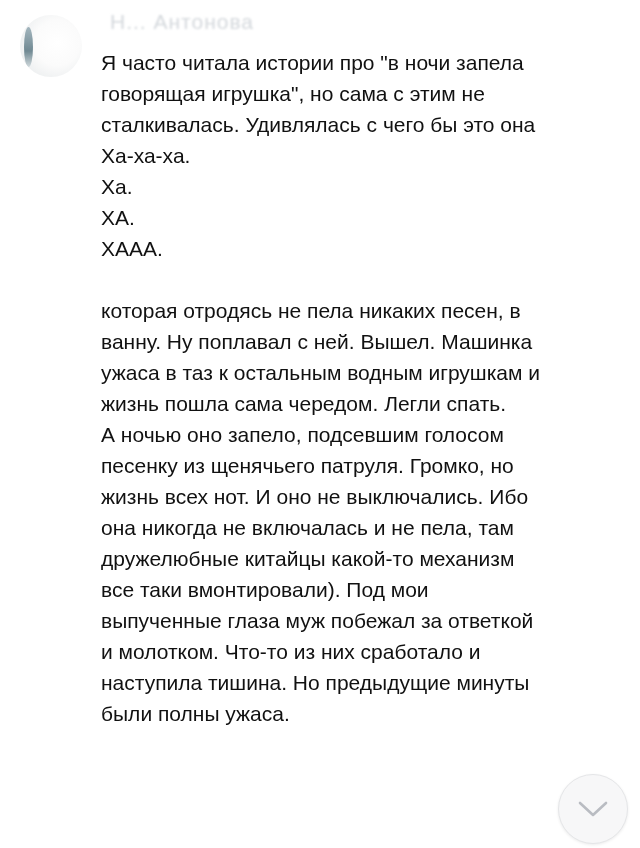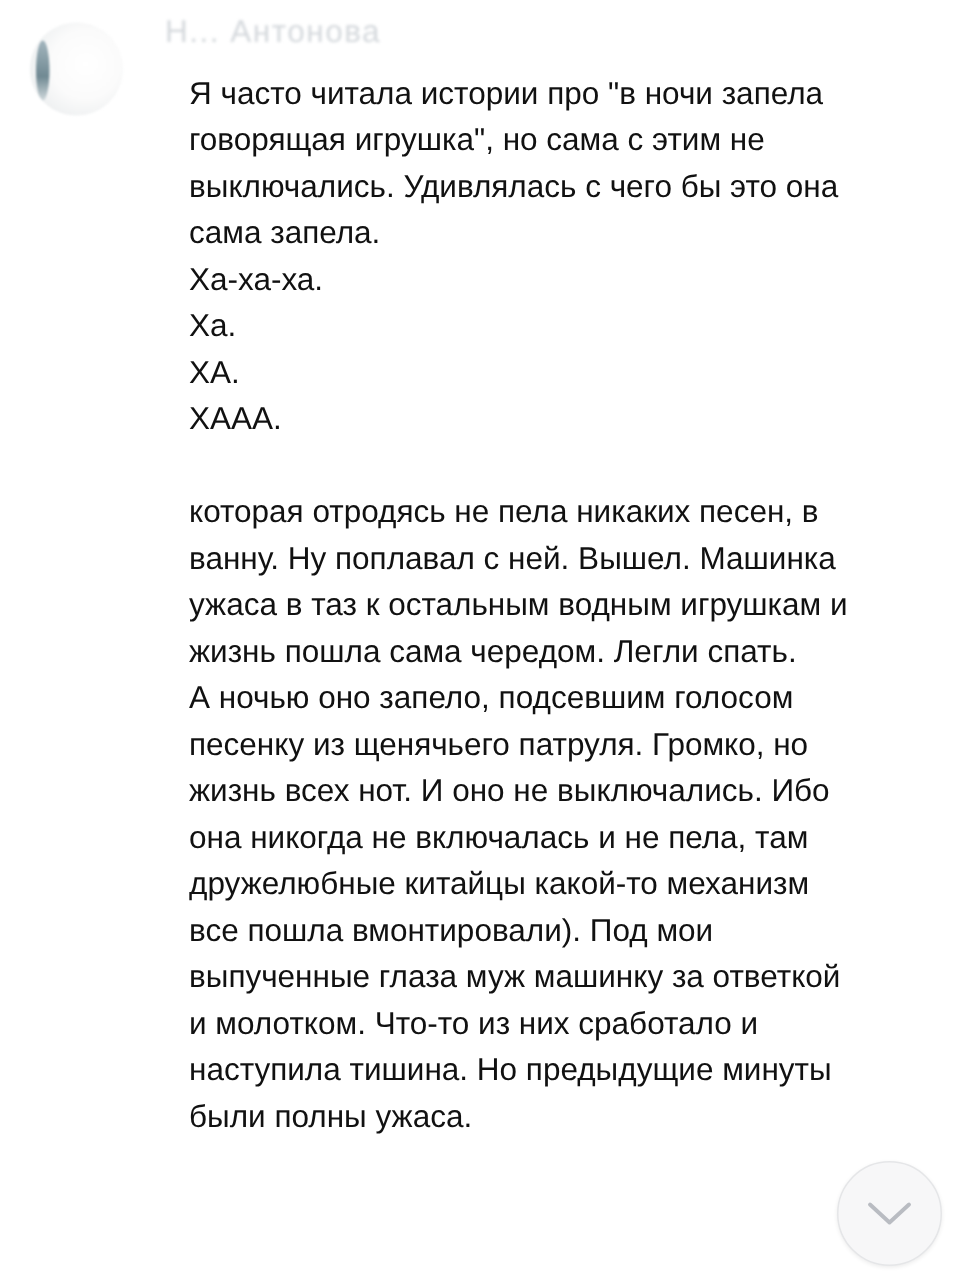--- a/index.html
+++ b/index.html
@@ -22,21 +22,21 @@
   }
   .author {
     position: absolute; left: 110px; top: 10px;
     font-size: 21px; color: #d4d8dc; filter: blur(1.2px);
     letter-spacing: 1px; white-space: nowrap;
   }
   .comment {
     position: absolute; left: 101px; top: 47px; width: 530px;
     font-size: 21px; line-height: 31px; color: #111111;
   }
-  .comment .line { display: block; white-space: nowrap; height: 31px; margin-left: 25px; }
+  .comment .line { display: block; white-space: nowrap; height: 31px; }
   .comment .gap { display: block; height: 31px; }
   .scroll-down {
     position: absolute; left: 558px; top: 774px;
     width: 68px; height: 68px; border-radius: 50%;
     background: #f7f7f8; border: 1px solid #e5e6e8;
     box-shadow: 0 1px 3px rgba(0,0,0,0.08);
     display: flex; align-items: center; justify-content: center;
     cursor: pointer;
   }
   .scroll-down svg { width: 30px; height: 18px; }
@@ -46,38 +46,37 @@
 
 <div>
   <div class="avatar">
       <div class="streak"></div>
     </div>
   <div class="author">Н... Антонова</div>
 
   <div class="comment">
     <span class="line">Я часто читала истории про "в ночи запела</span>
     <span class="line">говорящая игрушка", но сама с этим не</span>
-    <span class="line">выключались. Удивлялась с чего бы это она</span>
-    <span class="line">сама запела.</span>
+    <span class="line">сталкивалась. Удивлялась с чего бы это она</span>
     <span class="line">Ха-ха-ха.</span>
     <span class="line">Ха.</span>
     <span class="line">ХА.</span>
     <span class="line">ХААА.</span>
     <span class="gap"></span>
     <span class="line">которая отродясь не пела никаких песен, в</span>
     <span class="line">ванну. Ну поплавал с ней. Вышел. Машинка</span>
     <span class="line">ужаса в таз к остальным водным игрушкам и</span>
     <span class="line">жизнь пошла сама чередом. Легли спать.</span>
     <span class="line">А ночью оно запело, подсевшим голосом</span>
     <span class="line">песенку из щенячьего патруля. Громко, но</span>
     <span class="line">жизнь всех нот. И оно не выключались. Ибо</span>
     <span class="line">она никогда не включалась и не пела, там</span>
     <span class="line">дружелюбные китайцы какой-то механизм</span>
-    <span class="line">все пошла вмонтировали). Под мои</span>
-    <span class="line">выпученные глаза муж машинку за ответкой</span>
+    <span class="line">все таки вмонтировали). Под мои</span>
+    <span class="line">выпученные глаза муж побежал за ответкой</span>
     <span class="line">и молотком. Что-то из них сработало и</span>
     <span class="line">наступила тишина. Но предыдущие минуты</span>
     <span class="line">были полны ужаса.</span>
   </div>
 </div>
 
 <div class="scroll-down">
   <svg viewBox="0 0 30 18">
     <polyline points="2,3 15,15 28,3" fill="none" stroke="#b9bcc2" stroke-width="2.6" stroke-linecap="round" stroke-linejoin="round"></polyline>
   </svg>

